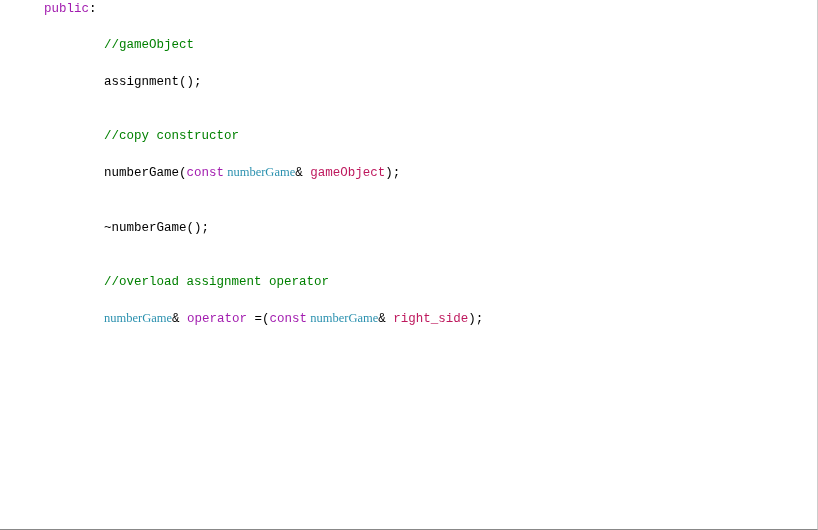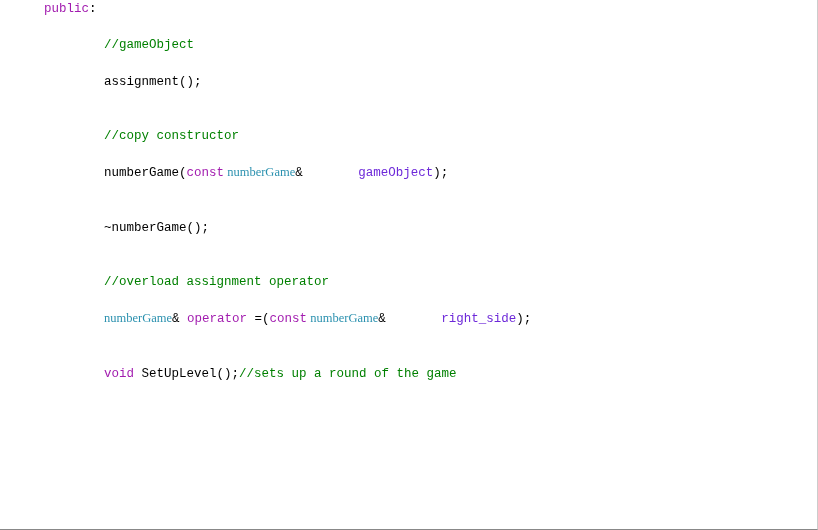--- a/index.html
+++ b/index.html
@@ -19,41 +19,40 @@
   }
   pre {
     margin: 0;
     padding: 0 0 0 44px;
     white-space: pre;
     font-family: inherit;
     font-size: inherit;
   }
   .kw { color: #a21caf; }
   .type { color: #2b91af; font-family: Liberation Serif, serif; }
-  .param { color: #6d28d9; margin-left: 48px; }
+  .param { color: #be185d; }
   .comment { color: #008000; }
   .normal { color: #000000; }
   .line { display: block; }
 </style>
 </head>
 <body>
 
 <pre><span class="line"><span class="kw">public</span><span class="normal">:</span></span>
 <span class="line">        <span class="comment">//gameObject</span></span>
 <span class="line">        <span class="normal">assignment();</span></span>
 <span class="line"></span>
 <span class="line">        <span class="comment">//copy constructor</span></span>
 <span class="line">        <span class="normal">numberGame(</span><span class="kw">const</span><span class="type"> numberGame</span><span class="normal">&amp; </span><span class="param">gameObject</span><span class="normal">);</span></span>
 <span class="line"></span>
 <span class="line">        <span class="normal">~numberGame();</span></span>
 <span class="line"></span>
 <span class="line">        <span class="comment">//overload assignment operator</span></span>
 <span class="line">        <span class="type">numberGame</span><span class="normal">&amp; </span><span class="kw">operator</span><span class="normal"> =(</span><span class="kw">const</span><span class="type"> numberGame</span><span class="normal">&amp; </span><span class="param">right_side</span><span class="normal">);</span></span>
 <span class="line"></span>
-<span class="line">        <span class="kw">void</span><span class="normal"> SetUpLevel();</span><span class="comment">//sets up a round of the game</span></span>
 
 
 
 
 
 
 <span class="line"></span>
 
 
 <span class="line"></span>

